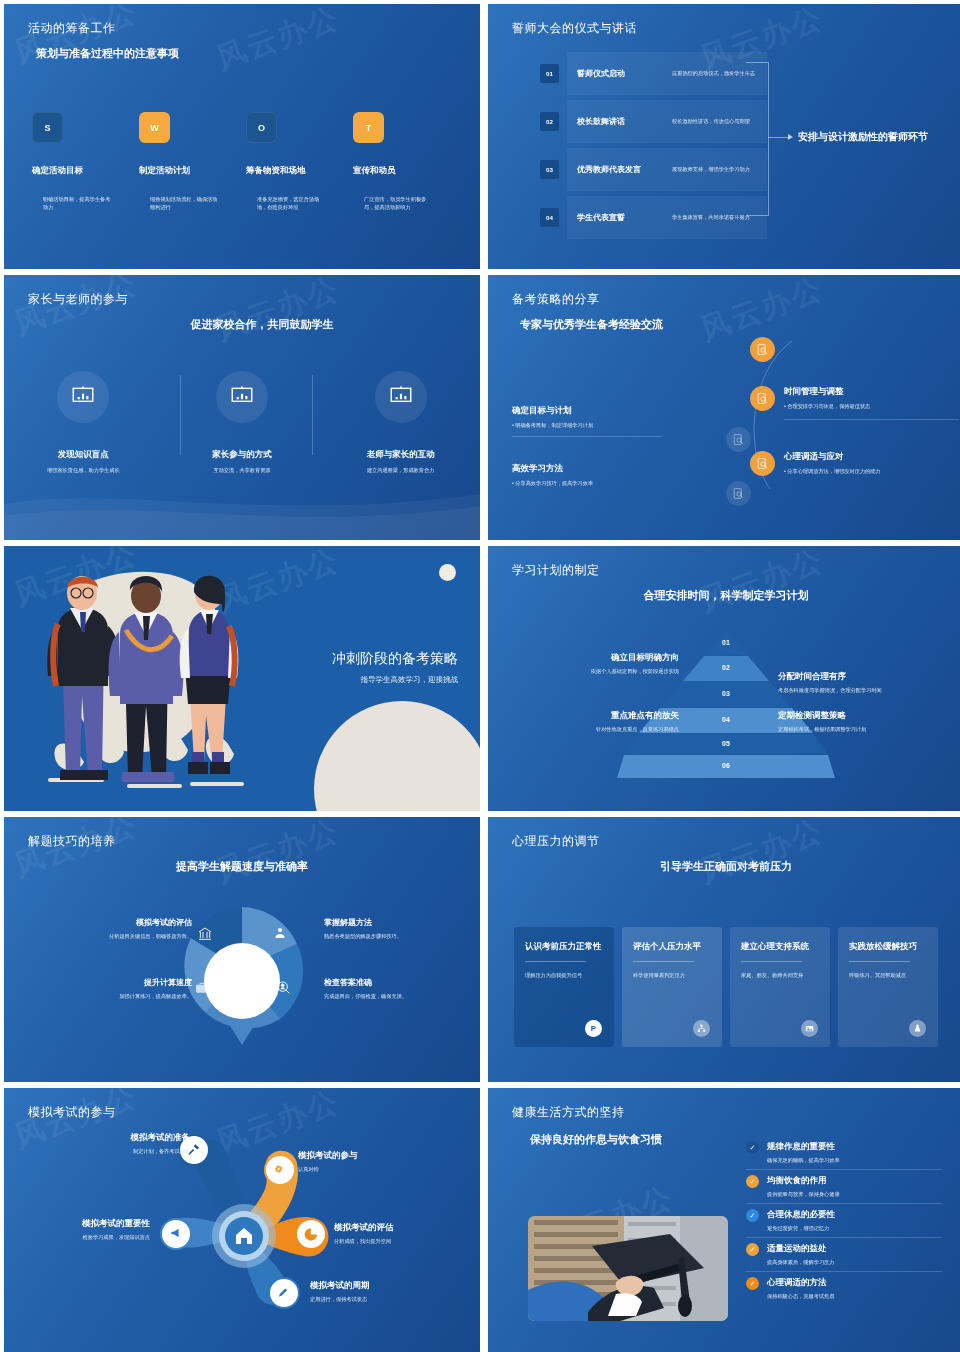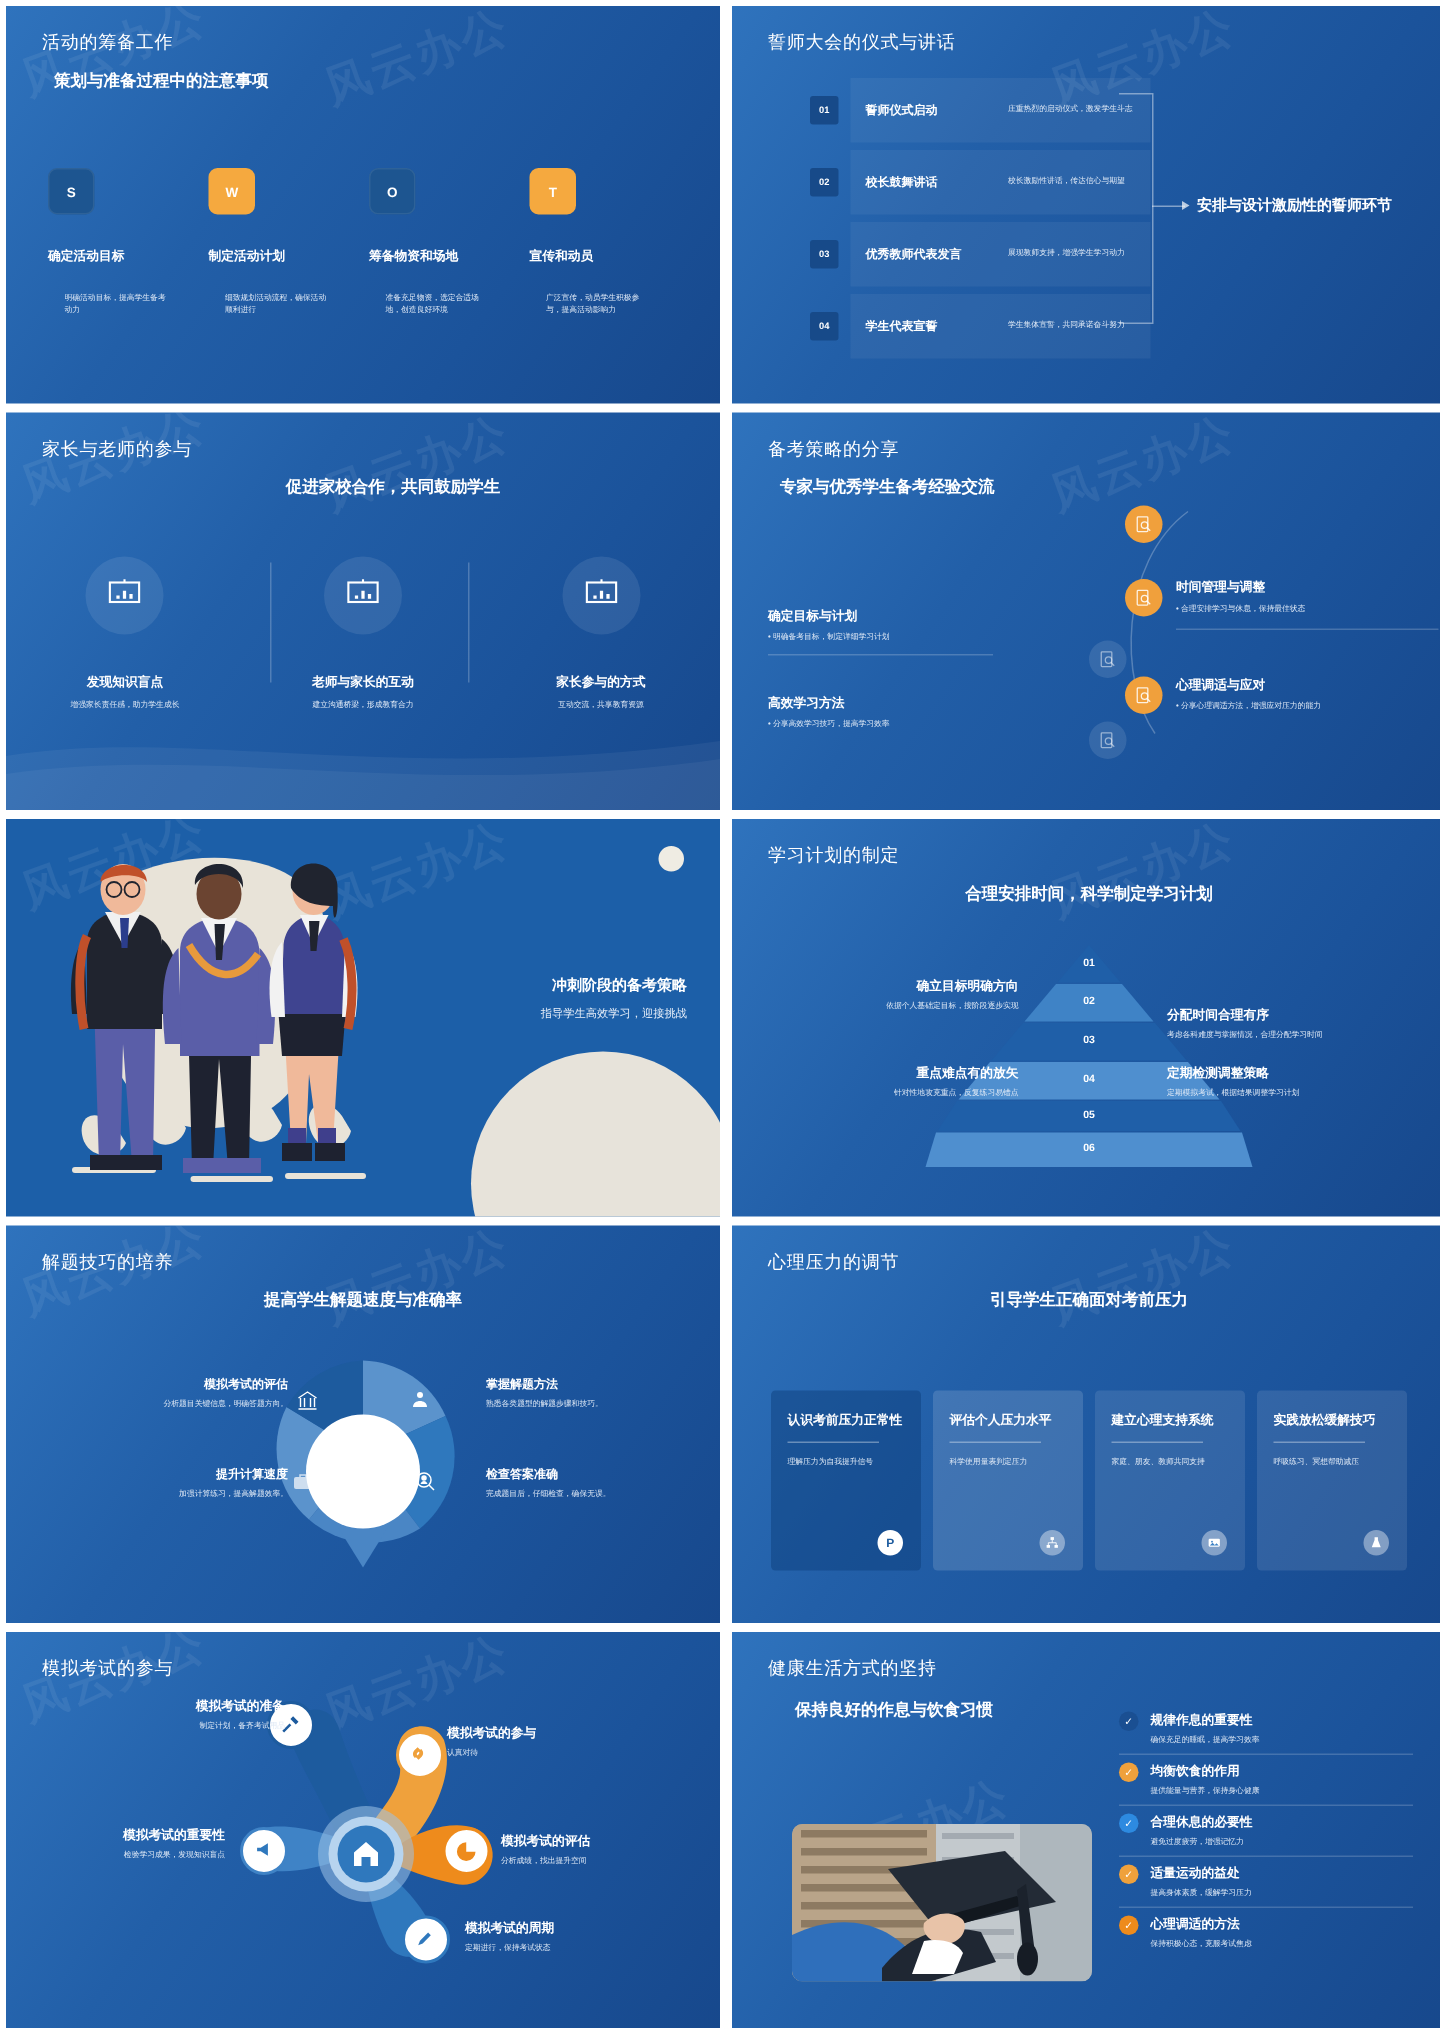--- a/index.html
+++ b/index.html
@@ -46,21 +46,21 @@
   .bk-right{position:absolute;left:262px;top:62px;width:200px;}
   .bk-right .g{display:flex;margin-bottom:24px;}
   .bubble{width:25px;height:25px;border-radius:50%;display:flex;align-items:center;justify-content:center;flex:none;}
   .bub-or{background:#f0a03c;}
   .bub-dk{background:rgba(255,255,255,.11);}
   .gh{font-size:8.5px;font-weight:700;}
   .hr-s{height:1px;background:rgba(255,255,255,.2);margin:7px 0;}
   
   .hero{background:#1c5fa8;}
   .heroTxt{position:absolute;right:22px;top:104px;text-align:right;}
-  .heroTxt .t{font-size:10px;font-weight:700;}
+  .heroTxt .t{font-size:14px;font-weight:400;}
   .heroTxt .s{font-size:7.5px;margin-top:7px;color:#e6eef9;}
   .dot{position:absolute;right:24px;top:18px;width:17px;height:17px;border-radius:50%;background:#efece3;}
   .semic{position:absolute;right:-10px;bottom:-66px;width:176px;height:176px;border-radius:50%;background:#e7e3da;}
   
   .pyr{position:absolute;left:50%;transform:translateX(-50%);top:84px;}
   .pleft{position:absolute;right:285px;text-align:right;width:160px;}
   .pright{position:absolute;left:290px;width:175px;}
   .ph{font-size:8.5px;font-weight:700;}
   .dl{position:absolute;text-align:right;width:130px;}
   .dr{position:absolute;width:130px;}
@@ -174,33 +174,33 @@
         <div class="tiny" style="margin-top:5px;">增强家长责任感，助力学生成长</div>
       </div>
       <div class="it">
         <div class="circ">
           <svg width="26" height="26" viewBox="0 0 24 24" fill="none" stroke="#fff" stroke-width="1.3">
             <rect x="3" y="4" width="18" height="12"></rect>
               <path d="M12 16v5M8 21h8M7 12h2v2H7zM11 9h2v5h-2zM15 11h2v3h-2z" fill="#fff" stroke="none"></path>
               <path d="M12 4V2"></path>
           </svg>
         </div>
-        <div class="nm">老师与家长的互动</div>
-        <div class="tiny" style="margin-top:5px;">建立沟通桥梁，形成教育合力</div>
+        <div class="nm">家长参与的方式</div>
+        <div class="tiny" style="margin-top:5px;">互动交流，共享教育资源</div>
       </div>
       <div class="it">
         <div class="circ">
           <svg width="26" height="26" viewBox="0 0 24 24" fill="none" stroke="#fff" stroke-width="1.3">
             <rect x="3" y="4" width="18" height="12"></rect>
               <path d="M12 16v5M8 21h8M7 12h2v2H7zM11 9h2v5h-2zM15 11h2v3h-2z" fill="#fff" stroke="none"></path>
               <path d="M12 4V2"></path>
           </svg>
         </div>
-        <div class="nm">家长参与的方式</div>
-        <div class="tiny" style="margin-top:5px;">互动交流，共享教育资源</div>
+        <div class="nm">老师与家长的互动</div>
+        <div class="tiny" style="margin-top:5px;">建立沟通桥梁，形成教育合力</div>
       </div>
     </div>
     <div class="divv" style="left:176px;"></div>
     <div class="divv" style="left:308px;"></div>
     <div class="wave">
       <svg width="476" height="64" viewBox="0 0 476 64" preserveAspectRatio="none">
         <path d="M0 28 C120 8 260 48 476 18 L476 64 L0 64Z" fill="rgba(255,255,255,0.055)"></path>
         <path d="M0 40 C140 20 280 58 476 30 L476 64 L0 64Z" fill="rgba(255,255,255,0.05)"></path>
       </svg>
     </div>

